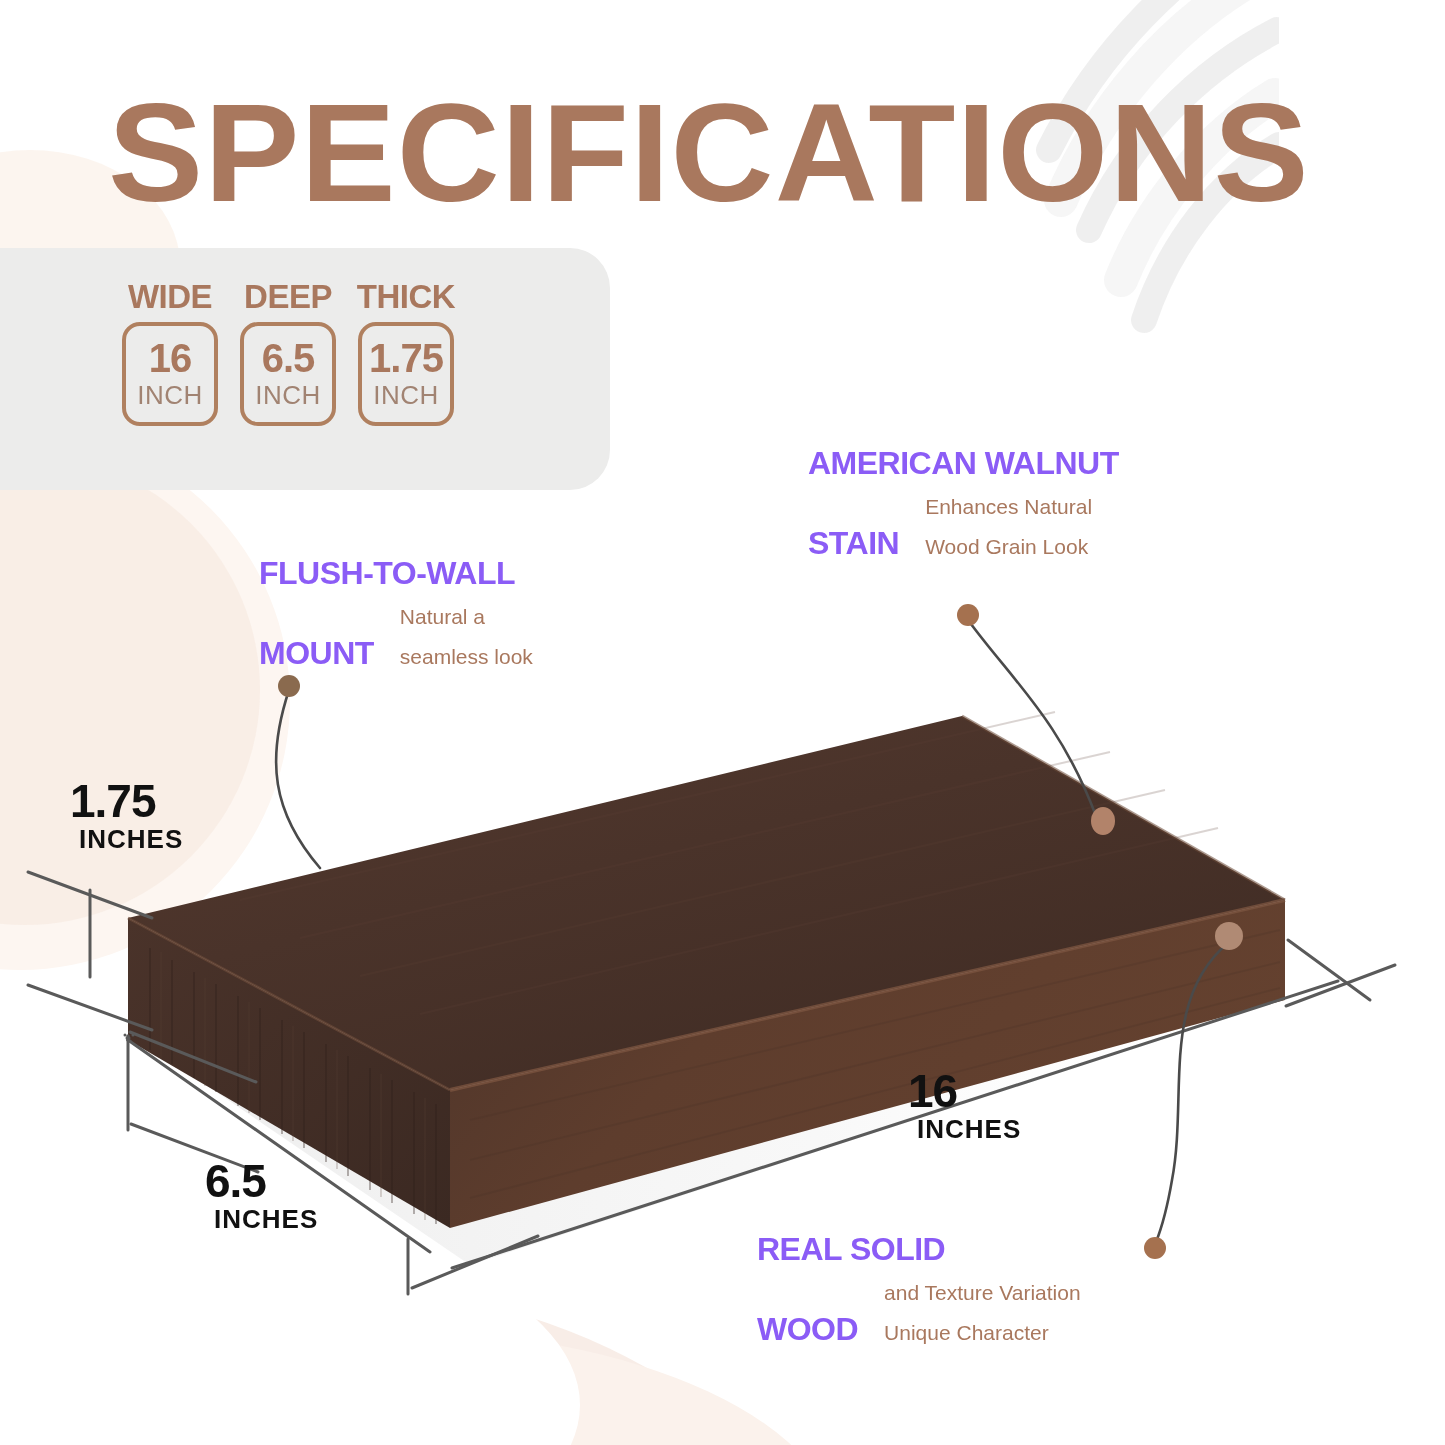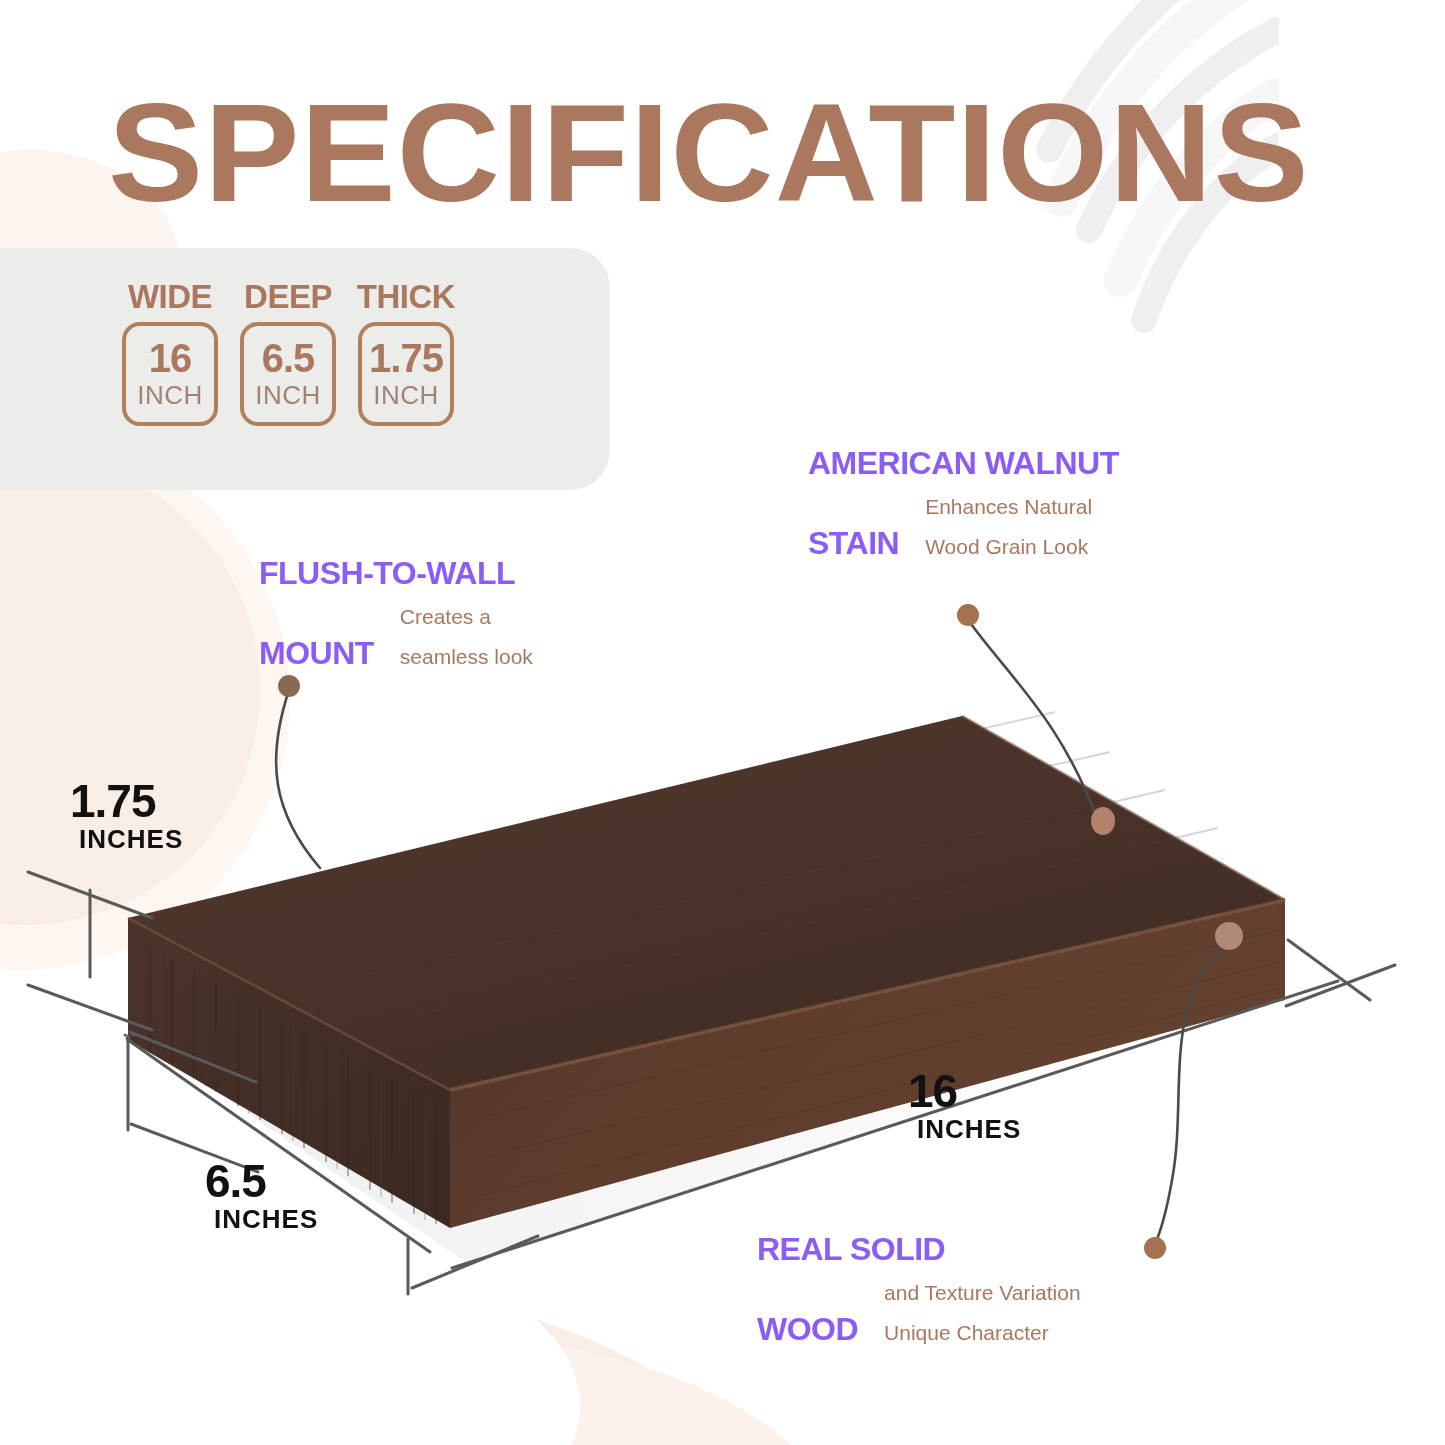--- a/index.html
+++ b/index.html
@@ -349,21 +349,21 @@
   <div class="dim" id="dim-wide">
     <div class="dim-value">16</div>
     <div class="dim-unit">INCHES</div>
   </div>
 
   <div class="callout" id="callout-flush">
     <div class="callout-title">FLUSH-TO-WALL</div>
     <div class="callout-inline">
       <div class="callout-title">MOUNT</div>
       <div>
-        <div class="callout-sub">Creates a</div>
+        <div class="callout-sub">Natural a</div>
         <div class="callout-sub">seamless look</div>
       </div>
     </div>
   </div>
 
   <div class="callout" id="callout-walnut">
     <div class="callout-title">AMERICAN WALNUT</div>
     <div class="callout-inline">
       <div class="callout-title">STAIN</div>
       <div>

